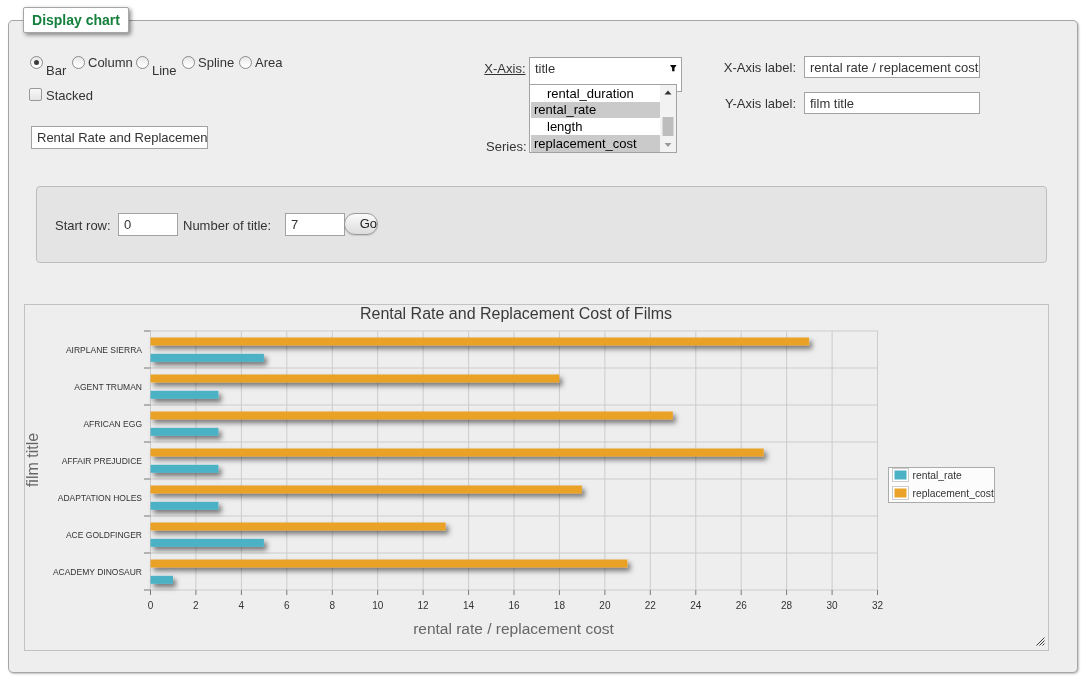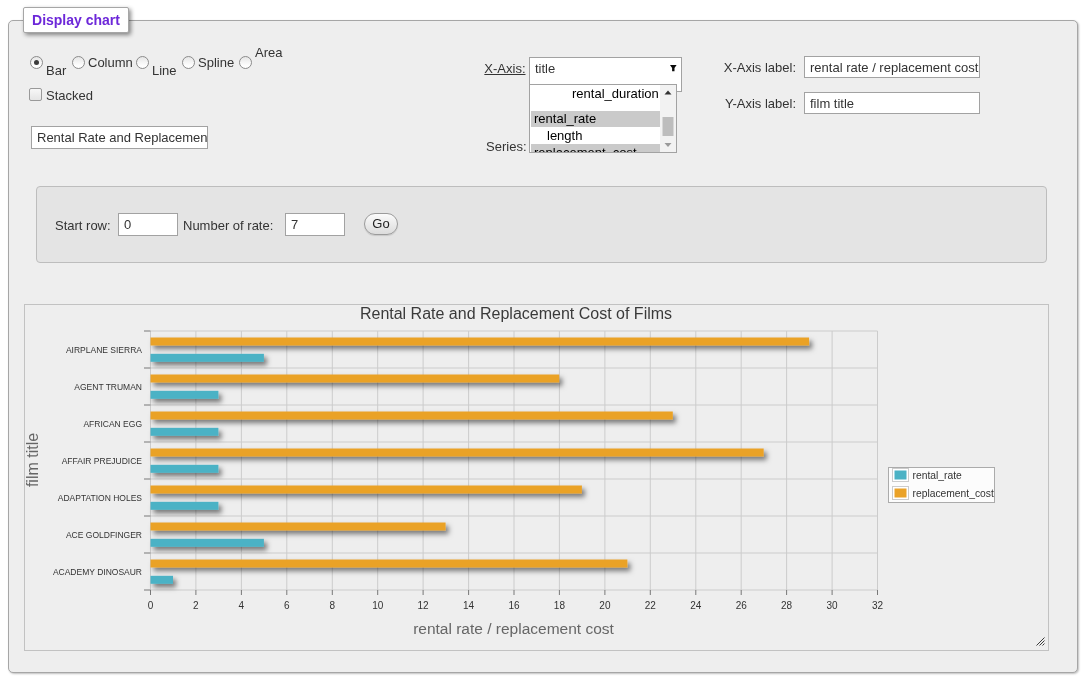--- a/index.html
+++ b/index.html
@@ -11,32 +11,32 @@
   .radio{position:absolute;width:13px;height:13px;border-radius:50%;box-sizing:border-box;
        border:1px solid #8b8b8b;background:linear-gradient(180deg,#e6e6e6,#fdfdfd 75%);}
   .radio.sel::after{content:"";position:absolute;left:3px;top:3px;width:5px;height:5px;border-radius:50%;background:#3b3b3b;}
   .chk{position:absolute;width:13px;height:13px;box-sizing:border-box;border:1px solid #999;border-radius:2px;background:linear-gradient(180deg,#f7f7f7,#e5e5e5);}
 </style>
 </head>
 <body>
 
 <div class="abs" style="left:8px;top:20px;width:1068px;height:651px;background:#eeeeee;border:1px solid #a6a6a6;border-radius:5px;box-shadow:1px 1px 2px rgba(0,0,0,0.25);"></div>
 
-<div class="abs" style="left:23px;top:7px;width:104px;height:24px;background:#fff;border:1px solid #a6a6a6;border-radius:2px;box-shadow:2px 2px 4px rgba(0,0,0,0.45);text-align:center;line-height:24px;font-size:14px;font-weight:bold;color:#6d28d9;">Display chart</div>
+<div class="abs" style="left:23px;top:7px;width:104px;height:24px;background:#fff;border:1px solid #a6a6a6;border-radius:2px;box-shadow:2px 2px 4px rgba(0,0,0,0.45);text-align:center;line-height:24px;font-size:14px;font-weight:bold;color:#15803d;">Display chart</div>
 
 <span class="radio sel" style="left:30px;top:56px;"></span>
 <span class="lbl" style="left:46px;top:55px;margin-top:8px;">Bar</span>
 <span class="radio" style="left:72px;top:56px;"></span>
 <span class="lbl" style="left:88px;top:55px;">Column</span>
 <span class="radio" style="left:136px;top:56px;"></span>
 <span class="lbl" style="left:152px;top:63px;">Line</span>
 <span class="radio" style="left:182px;top:56px;"></span>
 <span class="lbl" style="left:198px;top:55px;">Spline</span>
 <span class="radio" style="left:239px;top:56px;"></span>
-<span class="lbl" style="left:255px;top:45px;">Area</span>
+<span class="lbl" style="left:255px;top:55px;">Area</span>
 
 <span class="chk" style="left:29px;top:88px;"></span>
 <span class="lbl" style="left:46px;top:88px;">Stacked</span>
 
 <div class="inp" style="left:31px;top:126px;width:177px;height:23px;">Rental Rate and Replacement Cost of Films</div>
 
 <span class="lbl" style="right:555.5px;top:61px;text-decoration:underline;">X-Axis:</span>
 <div class="inp" style="left:529px;top:57px;width:153px;height:35px;">title</div>
 <svg class="abs" style="left:669.5px;top:64.5px;" width="7" height="7" viewBox="0 0 7 7">
     <path d="M0 0 H6.6 L4.5 3 V6.2 H2.1 V3 Z" fill="#0a0a0a"></path>
@@ -44,41 +44,41 @@
 
 <span class="lbl" style="right:285px;top:60px;margin-left:12px;">X-Axis label:</span>
 <div class="inp" style="left:804px;top:56px;width:176px;height:22px;">rental rate / replacement cost</div>
 
 <span class="lbl" style="right:285px;top:96px;">Y-Axis label:</span>
 <div class="inp" style="left:804px;top:92px;width:176px;height:22px;">film title</div>
 
 <span class="lbl" style="right:554.5px;top:139px;">Series:</span>
 <div class="abs" style="left:529px;top:84px;width:148px;height:69px;background:#fff;border:1px solid #a2a2a2;box-sizing:border-box;overflow:hidden;">
   <div style="position:absolute;left:1px;top:1px;width:130px;">
-    <div style="height:25px;line-height:16px;font-size:13px;color:#000;padding-left:8px;white-space:nowrap;margin-left:33px;">rental_duration</div>
+    <div style="height:16px;line-height:16px;font-size:13px;color:#000;padding-left:16px;white-space:nowrap;">rental_duration</div>
     <div style="height:16px;line-height:16px;font-size:13px;color:#000;padding-left:3px;white-space:nowrap;background:#cacaca;">rental_rate</div>
     <div style="height:17px;line-height:17px;font-size:13px;color:#000;padding-left:16px;white-space:nowrap;">length</div>
     <div style="height:17px;line-height:17px;font-size:13px;color:#000;padding-left:3px;white-space:nowrap;background:#cacaca;">replacement_cost</div>
   </div>
 
   <div style="position:absolute;right:0;top:0;width:16px;height:67px;background:#f2f2f2;">
     <svg width="16" height="67" viewBox="0 0 16 67">
       <path d="M4.5 9.5 L8 5.5 L11.5 9.5 z" fill="#333"></path>
       <rect x="2.5" y="32" width="11" height="19" fill="#bdbdbd"></rect>
       <path d="M4.5 58 L8 62 L11.5 58 z" fill="#9a9a9a"></path>
     </svg>
   </div>
 </div>
 
 <div class="abs" style="left:36px;top:186px;width:1011px;height:77px;background:#e4e4e4;border:1px solid #bdbdbd;border-radius:4px;box-sizing:border-box;"></div>
 <span class="lbl" style="left:55px;top:218px;">Start row:</span>
 <div class="inp" style="left:118px;top:213px;width:60px;height:23px;">0</div>
-<span class="lbl" style="left:183px;top:218px;">Number of rate:</span>
+<span class="lbl" style="left:183px;top:218px;">Number of title:</span>
 <div class="inp" style="left:285px;top:213px;width:60px;height:23px;">7</div>
-<div class="abs" style="left:364px;top:213px;width:34px;height:22px;border:1px solid #9b9b9b;border-radius:11px;background:linear-gradient(#fbfbfb,#e8e8e8 60%,#dcdcdc);box-sizing:border-box;text-align:center;line-height:20px;font-size:13px;color:#222;box-shadow:0 1px 1px rgba(0,0,0,0.12);">Go</div>
+<div class="abs" style="left:344px;top:213px;width:34px;height:22px;border:1px solid #9b9b9b;border-radius:11px;background:linear-gradient(#fbfbfb,#e8e8e8 60%,#dcdcdc);box-sizing:border-box;text-align:right;line-height:20px;font-size:13px;color:#222;box-shadow:0 1px 1px rgba(0,0,0,0.12);">Go</div>
 
 <div class="abs" style="left:24px;top:304px;width:1025px;height:347px;background:#eeeeee;border:1px solid #c2c2c2;box-sizing:border-box;">
 <svg width="1023" height="345" viewBox="0 0 1023 345" style="position:absolute;left:0;top:0;">
   <defs>
         <filter id="bs" x="-20%" y="-60%" width="160%" height="300%">
           <feDropShadow dx="3" dy="3.5" stdDeviation="2.6" flood-color="#000" flood-opacity="0.5"></feDropShadow>
         </filter>
       </defs>
   <line x1="125.5" y1="26.0" x2="852.5" y2="26.0" stroke="#cccccc" stroke-width="1"></line>
   <line x1="125.5" y1="63.0" x2="852.5" y2="63.0" stroke="#cccccc" stroke-width="1"></line>

